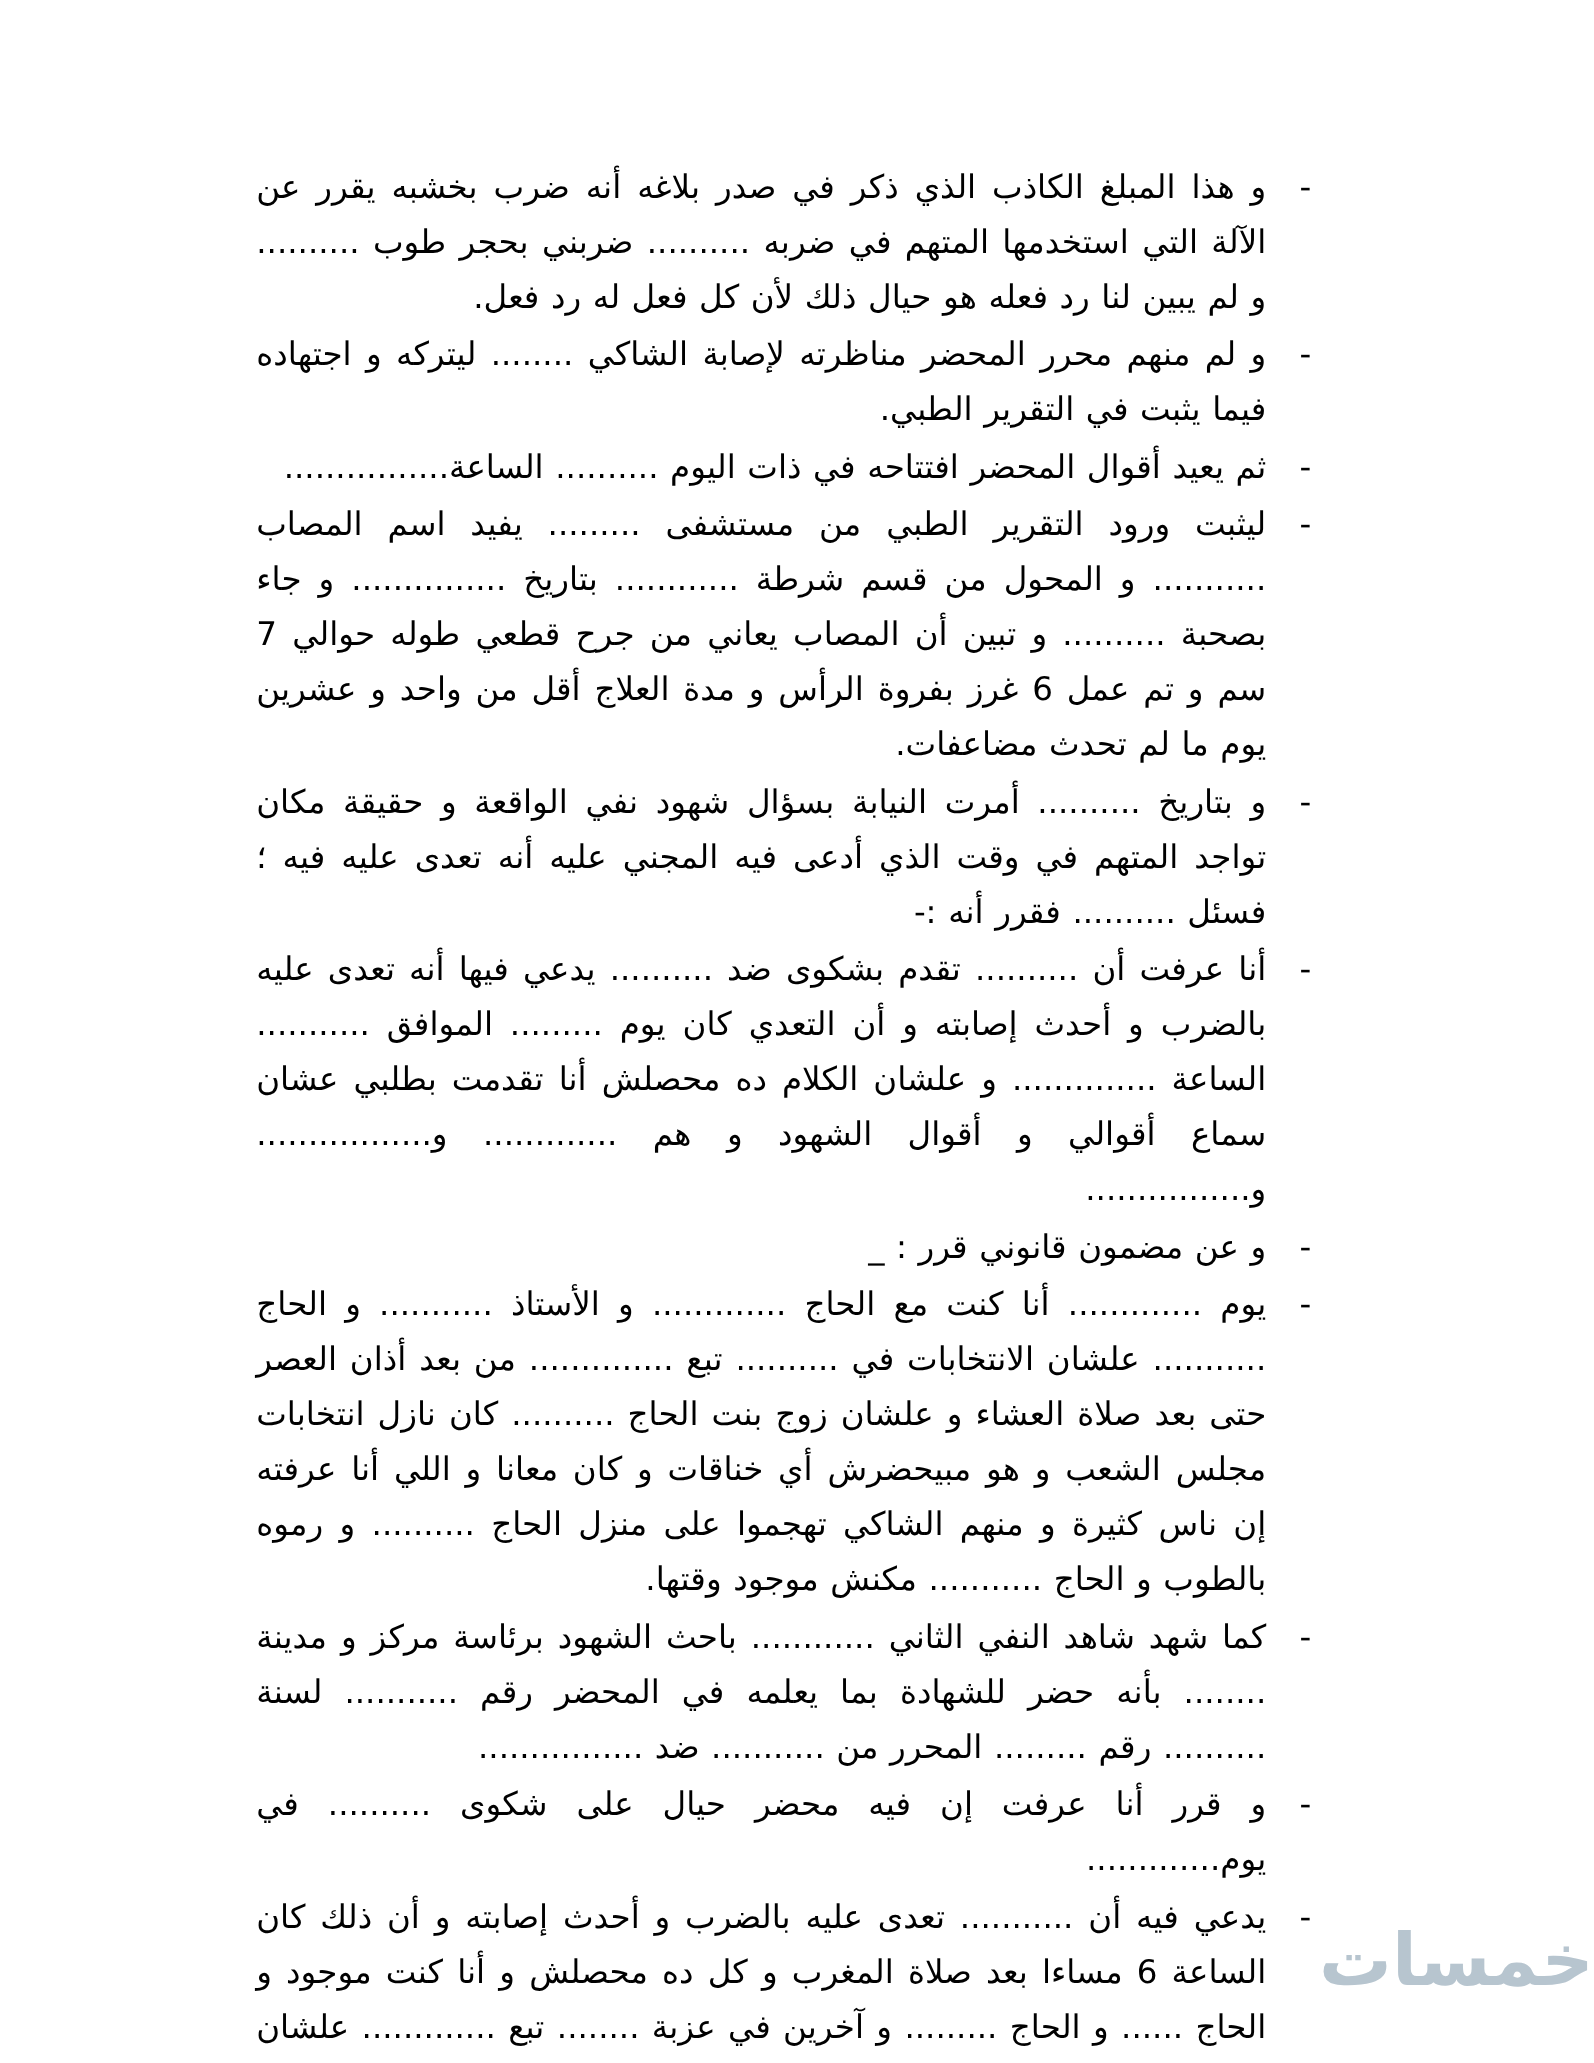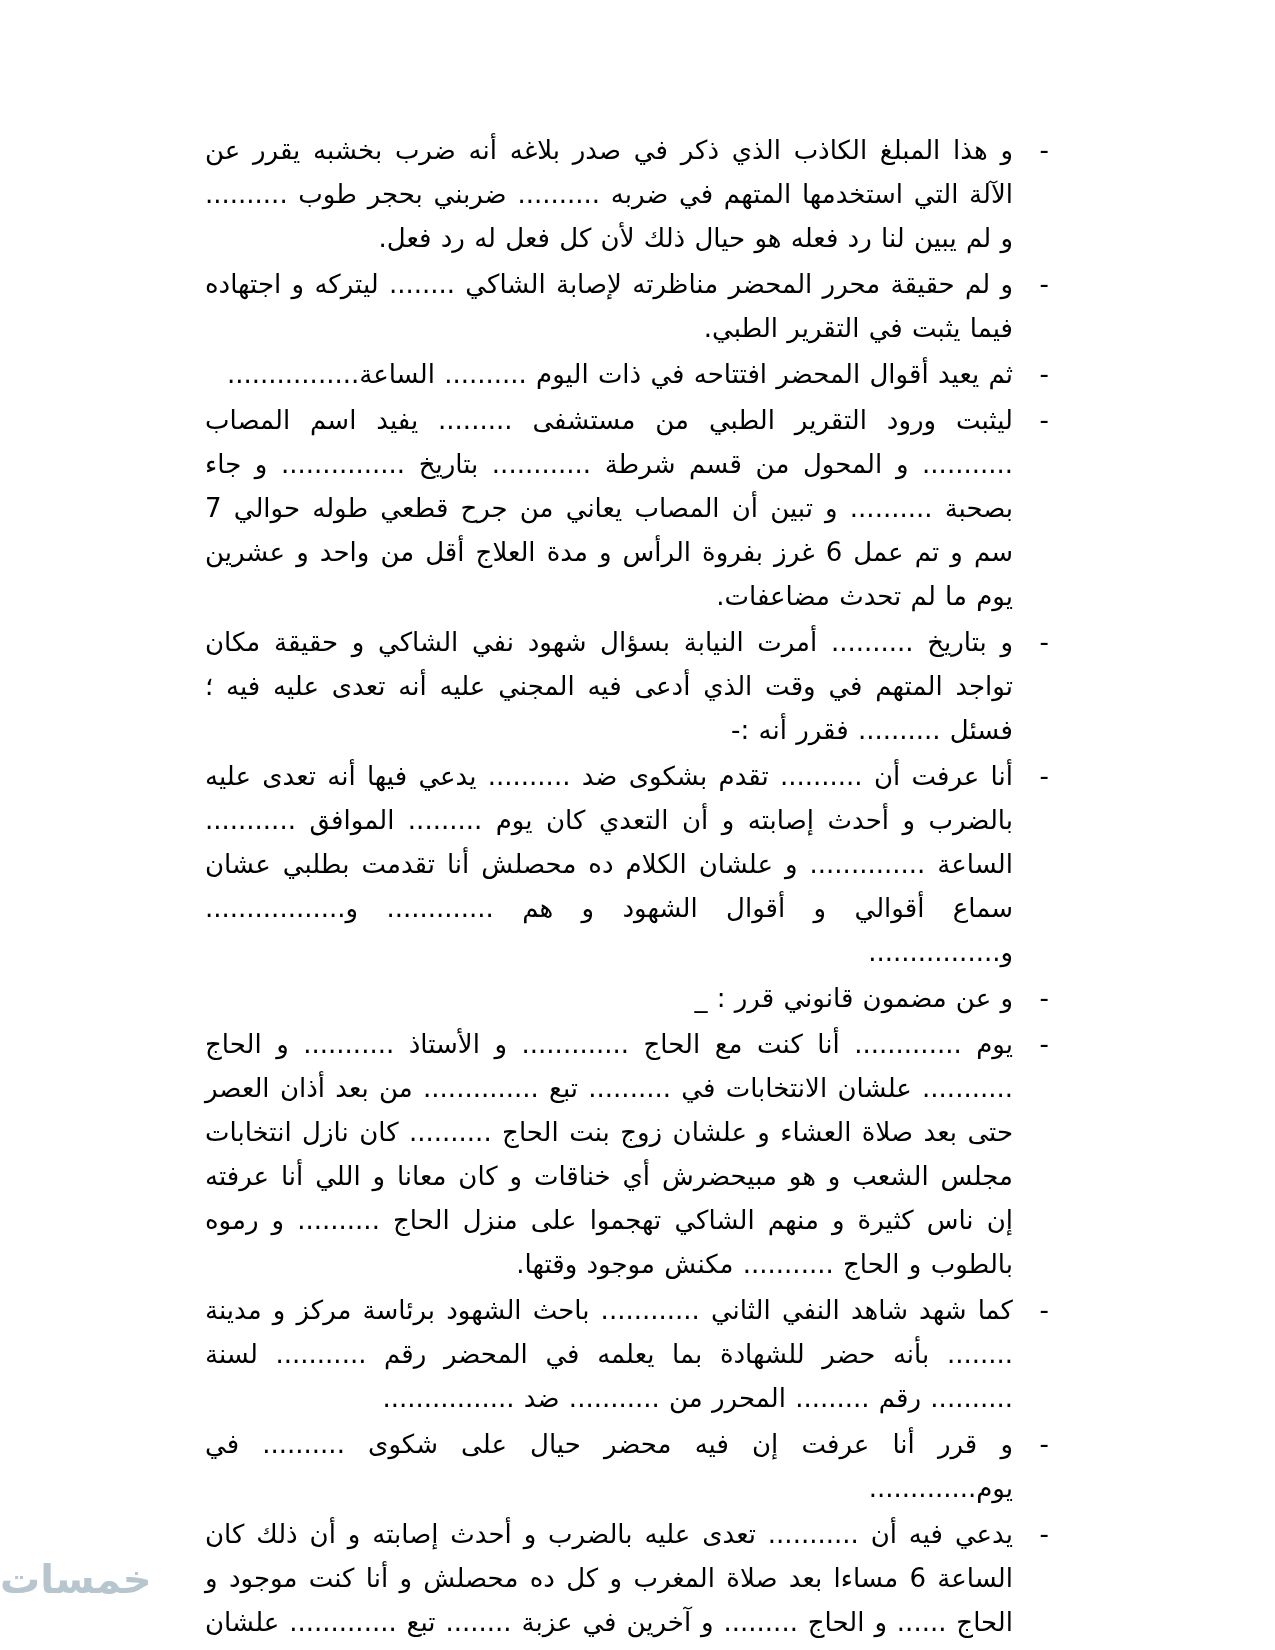--- a/index.html
+++ b/index.html
@@ -40,52 +40,52 @@
     line-height: 44px;
   }
   .item .txt {
     display: block;
   }
   .watermark {
     position: absolute;
     bottom: 48px;
     left: 0;
     right: 0;
-    text-align: left;
-    font-size: 40px;
+    text-align: right;
+    font-size: 58px;
     font-weight: bold;
     color: #b7c5cf;
     letter-spacing: 1px;
     direction: rtl;
   }
 </style>
 </head>
 <body>
 
 <div class="page">
   <div class="bullet-list">
       <div class="item">
         <span class="dash">-</span>
         <span class="txt">و هذا المبلغ الكاذب الذي ذكر في صدر بلاغه أنه ضرب بخشبه يقرر عن الآلة التي استخدمها المتهم في ضربه .......... ضربني بحجر طوب .......... و لم يبين لنا رد فعله هو حيال ذلك لأن كل فعل له رد فعل.</span>
       </div>
       <div class="item">
         <span class="dash">-</span>
-        <span class="txt">و لم حقيقة محرر المحضر مناظرته لإصابة الشاكي ........ ليتركه و اجتهاده فيما يثبت في التقرير الطبي.</span>
+        <span class="txt">و لم منهم محرر المحضر مناظرته لإصابة الشاكي ........ ليتركه و اجتهاده فيما يثبت في التقرير الطبي.</span>
       </div>
       <div class="item">
         <span class="dash">-</span>
         <span class="txt">ثم يعيد أقوال المحضر افتتاحه في ذات اليوم .......... الساعة................</span>
       </div>
       <div class="item">
         <span class="dash">-</span>
         <span class="txt">ليثبت ورود التقرير الطبي من مستشفى ......... يفيد اسم المصاب ........... و المحول من قسم شرطة ............ بتاريخ ............... و جاء بصحبة .......... و تبين أن المصاب يعاني من جرح قطعي طوله حوالي 7 سم و تم عمل 6 غرز بفروة الرأس و مدة العلاج أقل من واحد و عشرين يوم ما لم تحدث مضاعفات.</span>
       </div>
       <div class="item">
         <span class="dash">-</span>
-        <span class="txt">و بتاريخ .......... أمرت النيابة بسؤال شهود نفي الشاكي و حقيقة مكان تواجد المتهم في وقت الذي أدعى فيه المجني عليه أنه تعدى عليه فيه ؛ فسئل .......... فقرر أنه :-</span>
+        <span class="txt">و بتاريخ .......... أمرت النيابة بسؤال شهود نفي الواقعة و حقيقة مكان تواجد المتهم في وقت الذي أدعى فيه المجني عليه أنه تعدى عليه فيه ؛ فسئل .......... فقرر أنه :-</span>
       </div>
       <div class="item">
         <span class="dash">-</span>
         <span class="txt">أنا عرفت أن .......... تقدم بشكوى ضد .......... يدعي فيها أنه تعدى عليه بالضرب و أحدث إصابته و أن التعدي كان يوم ......... الموافق ........... الساعة .............. و علشان الكلام ده محصلش أنا تقدمت بطلبي عشان سماع أقوالي و أقوال الشهود و هم ............. و................. و................</span>
       </div>
       <div class="item">
         <span class="dash">-</span>
         <span class="txt">و عن مضمون قانوني قرر : _</span>
       </div>
       <div class="item">

